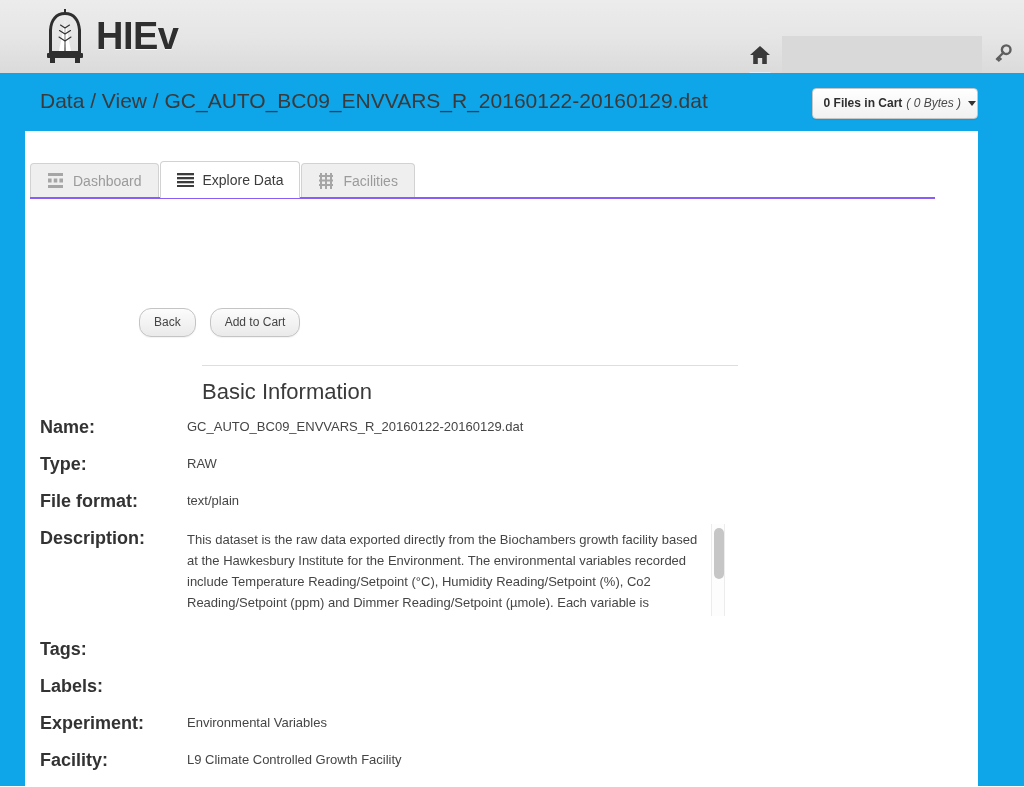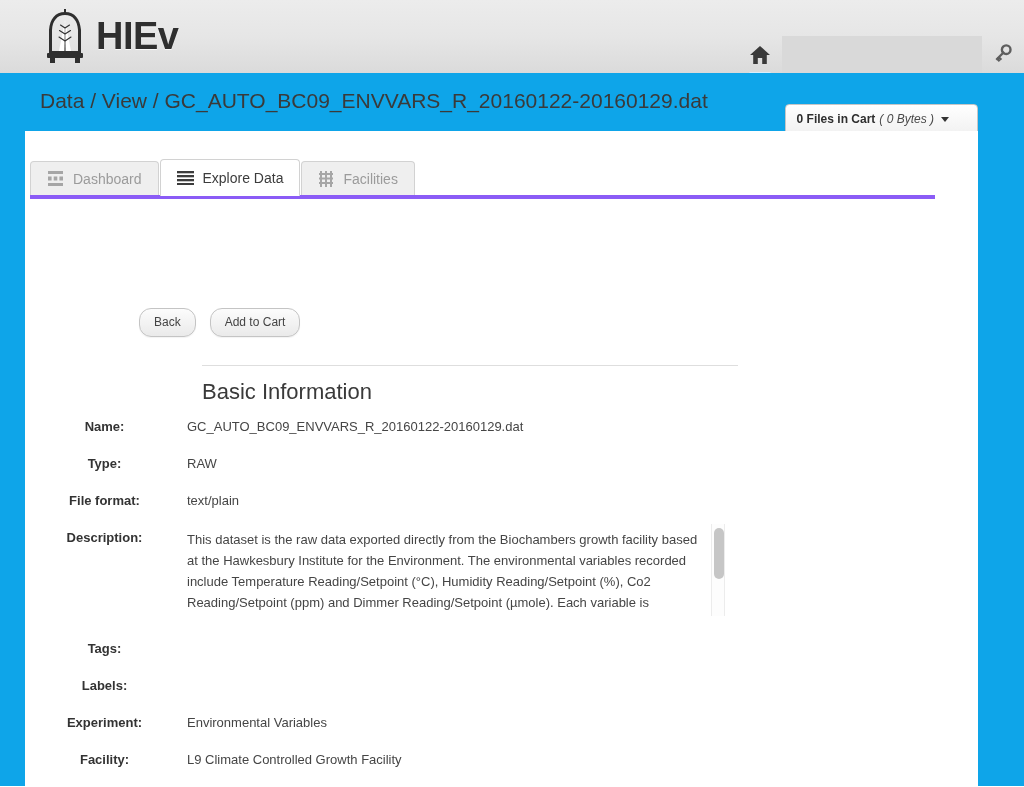--- a/index.html
+++ b/index.html
@@ -75,23 +75,23 @@
   
   .crumbrow {
     position: absolute; left: 0; top: 0; width: 1024px; height: 60px;
   }
   .breadcrumb {
     position: absolute; left: 40px; top: 16px;
     font-size: 21px; color: #3a3a3a;
     white-space: nowrap;
   }
   .cart-btn {
-    position: absolute; right: 46px; top: 31px;
+    position: absolute; right: 46px; top: 15px;
     display: inline-flex; align-items: center; gap: 4px;
-    padding: 7px 28px 8px 11px;
+    padding: 7px 1px 8px 11px;
     background: linear-gradient(to bottom, #ffffff 0%, #f1f1f1 100%);
     border: 1px solid #c6c6c6;
     border-radius: 4px;
     box-shadow: 0 1px 1px rgba(0,0,0,0.06);
     font-size: 12px; color: #444;
     cursor: pointer;
   }
   .cart-strong { font-weight: bold; color: #2e2e2e; }
   .cart-sub { color: #4a4a4a; font-style: italic; }
   .caret-dn {
@@ -105,21 +105,21 @@
   .card {
     position: absolute; left: 25px; top: 58px;
     width: 953px; height: 660px;
     background: #ffffff;
   }
 
   
   .tabs {
     position: absolute; left: 30px; top: 90px;
     width: 905px; height: 36px;
-    border-bottom: 4px solid #8b5cf6;
+    border-bottom: 2px solid #8b5cf6;
     display: flex; align-items: flex-end;
   }
   .tab {
     display: flex; align-items: center; gap: 9px;
     height: 34px; padding: 0 16px;
     border: 1px solid #d2d2d2;
     border-bottom: none;
     border-radius: 4px 4px 0 0;
     background: #efefef;
     font-size: 14px; color: #9b9b9b;
@@ -171,23 +171,23 @@
     width: 720px;
   }
   .frow {
     display: flex;
     align-items: flex-start;
     margin-bottom: 19px;
     min-height: 18px;
   }
   .flabel {
     width: 147px;
-    text-align: center;
+    text-align: left;
     padding-right: 18px;
-    font-size: 13px;
+    font-size: 18px;
     font-weight: bold;
     color: #333;
     line-height: 18px;
     flex: 0 0 147px;
   }
   .fval {
     font-size: 13px;
     color: #454545;
     line-height: 18px;
   }

